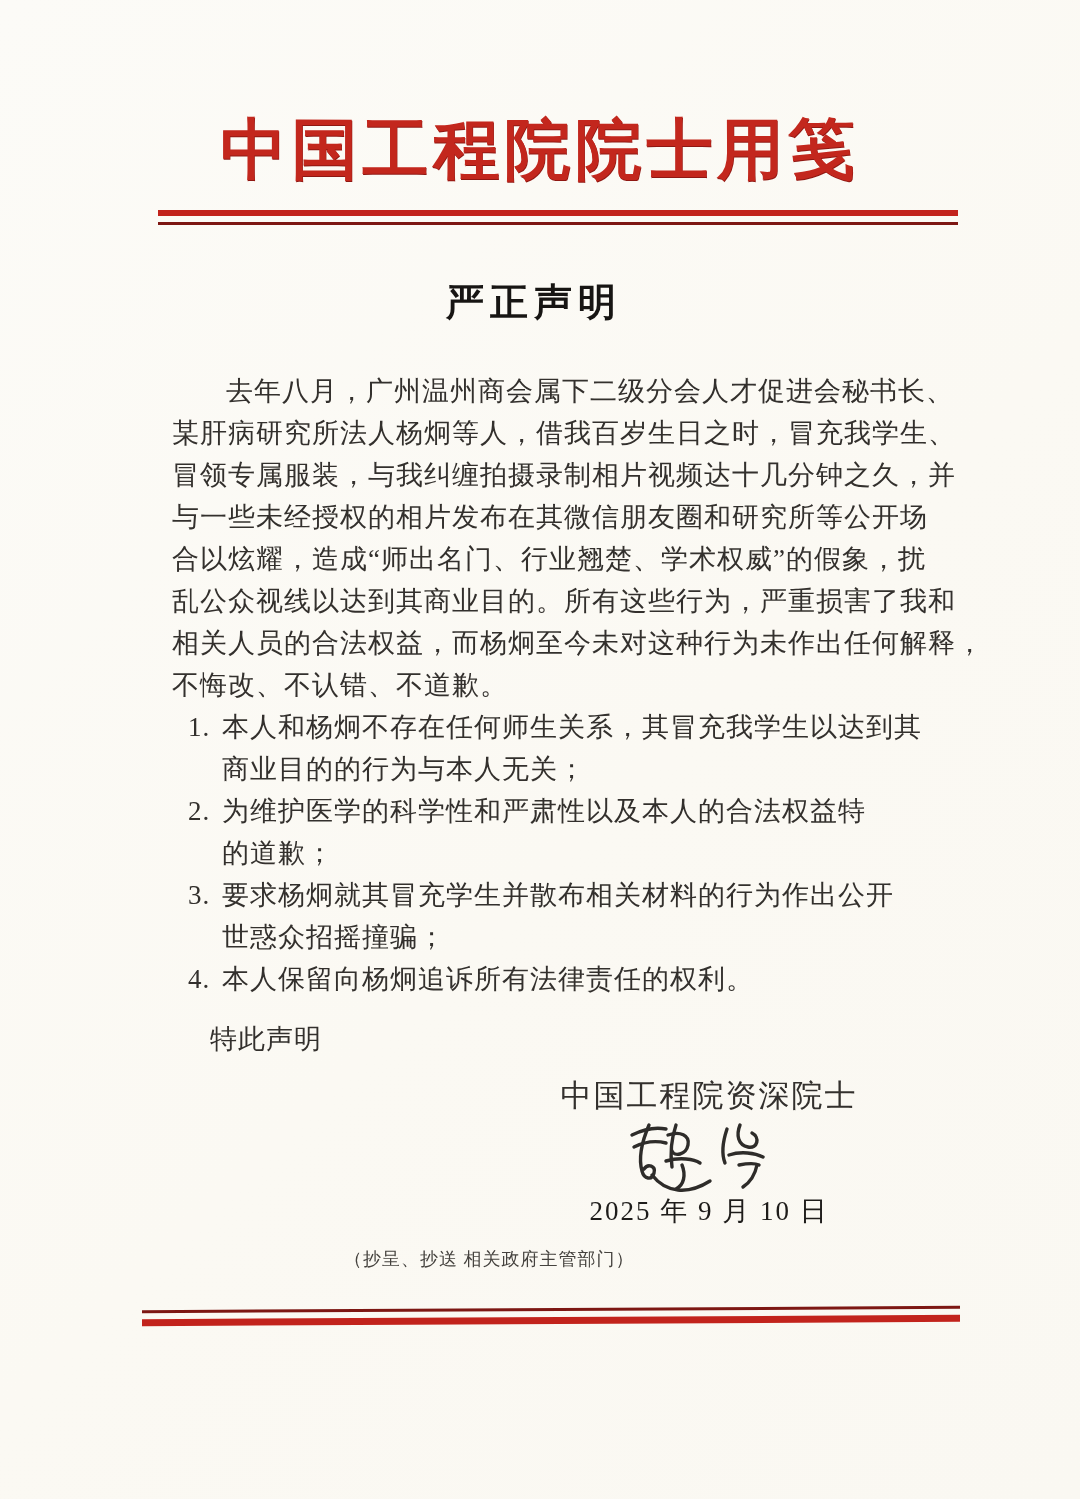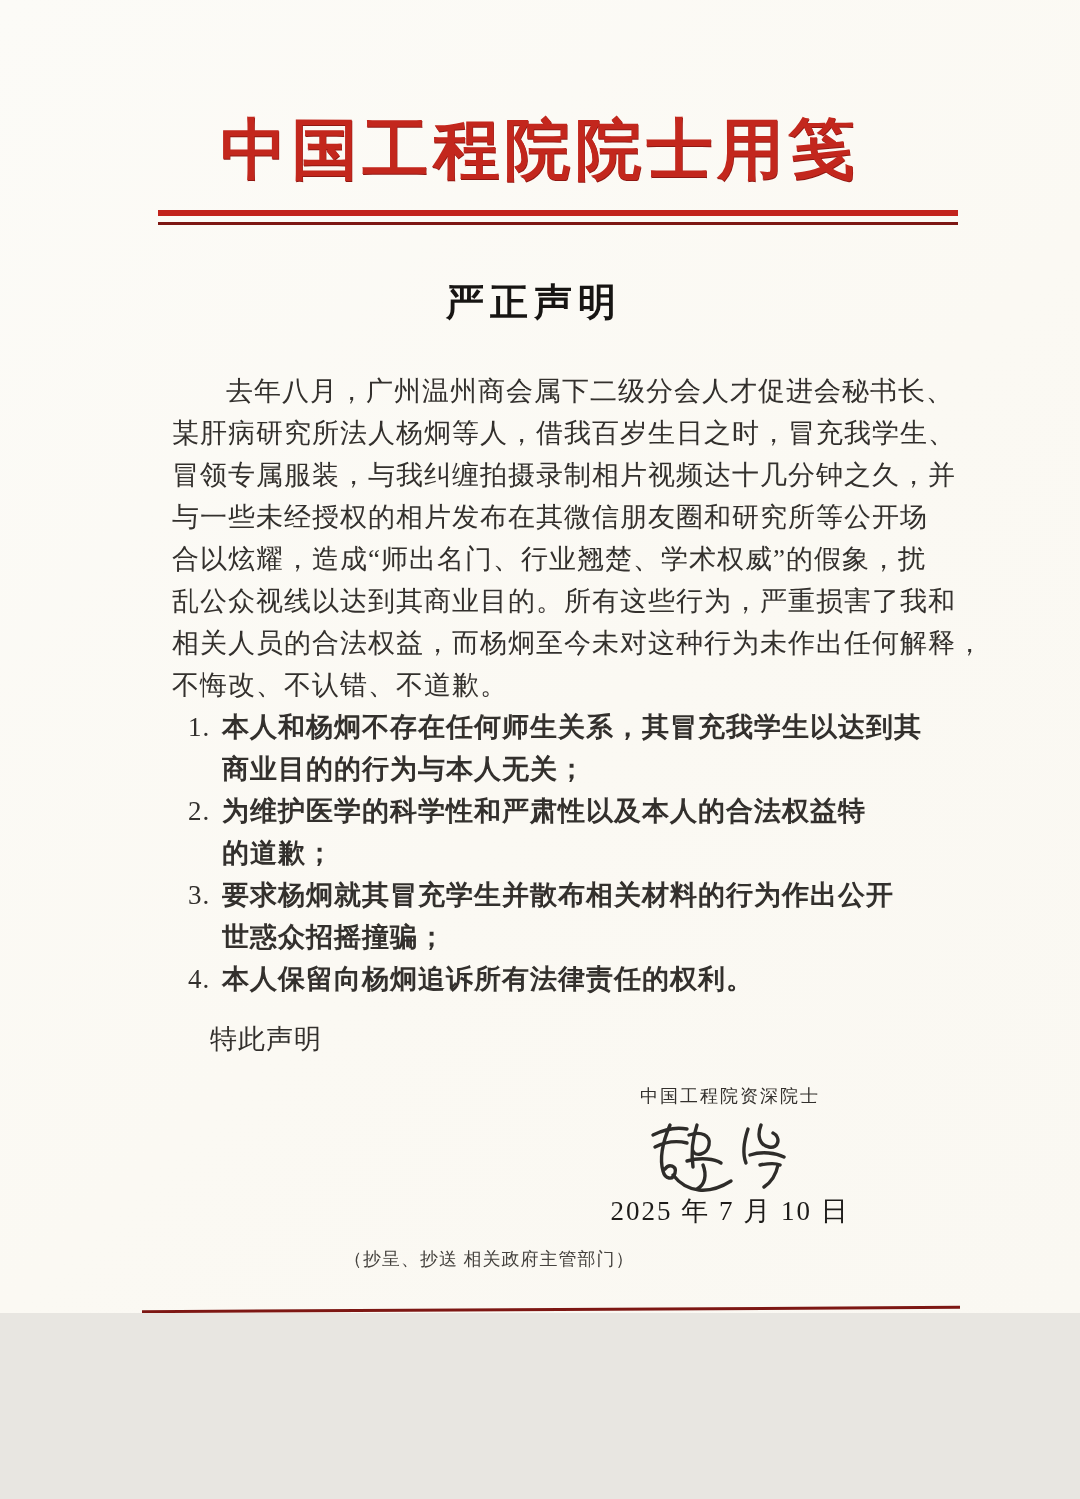--- a/index.html
+++ b/index.html
@@ -1,20 +1,20 @@
 <!DOCTYPE html>
 <html><head>
 <meta charset="utf-8">
 <style>
   html, body { margin: 0; padding: 0; }
   body { background: #e8e6e1; }
   .page {
     position: relative;
     width: 1080px;
-    height: 1313px;
+    height: 1499px;
     margin: 0 auto;
     background: linear-gradient(135deg, #fcfbf7 0%, #fbf9f3 55%, #faf8f2 100%);
     font-family: "Liberation Serif", "DejaVu Serif", serif;
     color: #2e2c2a;
     overflow: hidden;
     box-sizing: border-box;
   }
   .letterhead-title {
     padding-top: 112px;
     text-align: center;
@@ -35,46 +35,46 @@
     text-align: center;
     font-family: "DejaVu Sans", "Liberation Sans", sans-serif;
     font-size: 38px;
     font-weight: 800;
     letter-spacing: 6px;
     color: #171513;
   }
   .body-text {
     margin-top: 42px;
     padding-left: 172px;
-    padding-right: 20px;
+    padding-right: 41px;
     font-size: 27px;
     line-height: 42px;
     letter-spacing: 1px;
     color: #33302d;
   }
   .para {
     margin: 0;
     white-space: pre-line;
     text-indent: 2em;
   }
   .statement-list { margin-left: 16px; }
   .list-item { display: flex; align-items: flex-start; }
   .list-item .num { flex: 0 0 34px; }
-  .list-item .txt { flex: 1; white-space: pre-line; font-weight: bold; }
+  .list-item .txt { flex: 1; white-space: pre-line; }
   .closing {
     margin: 18px 0 16px 38px;
     white-space: nowrap;
   }
   .sign-block {
     width: 320px;
     margin: 0 170px 0 auto;
     text-align: center;
   }
   .signer-title {
-    font-size: 18px;
+    font-size: 31px;
     line-height: 40px;
     letter-spacing: 2px;
     color: #33302d;
     white-space: nowrap;
     text-align: center;
   }
   .signature-svg { display: block; margin: 2px auto -8px auto; }
   .date-line {
     font-size: 27px;
     line-height: 38px;
@@ -160,21 +160,21 @@
           <path d="M63,47 C67,57 65,67 57,71"></path>
           <path d="M33,57 C47,75 69,77 91,63"></path>
           <path d="M108,11 C104,23 102,35 106,45"></path>
           <path d="M121,7 C117,17 119,27 129,29 C139,31 141,19 133,15"></path>
           <path d="M110,37 C122,33 136,35 144,39"></path>
           <path d="M120,47 C130,45 136,45 140,47"></path>
           <path d="M138,47 C136,57 130,65 124,69"></path>
         </g>
       </svg>
 
-      <div class="date-line">2025 年 7 月 10 日</div>
+      <div class="date-line">2025 年 9 月 10 日</div>
     </div>
 
     <p class="cc-note">（抄呈、抄送  相关政府主管部门）</p>
   </div>
 
   <div class="rule-bottom">
     <div class="thin"></div>
     <div class="gap"></div>
     <div class="thick"></div>
   </div>

